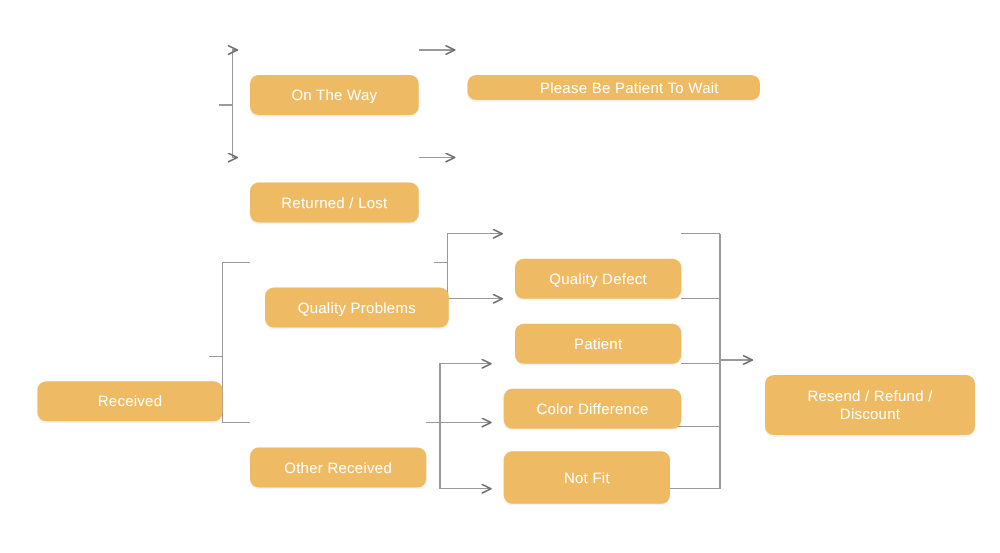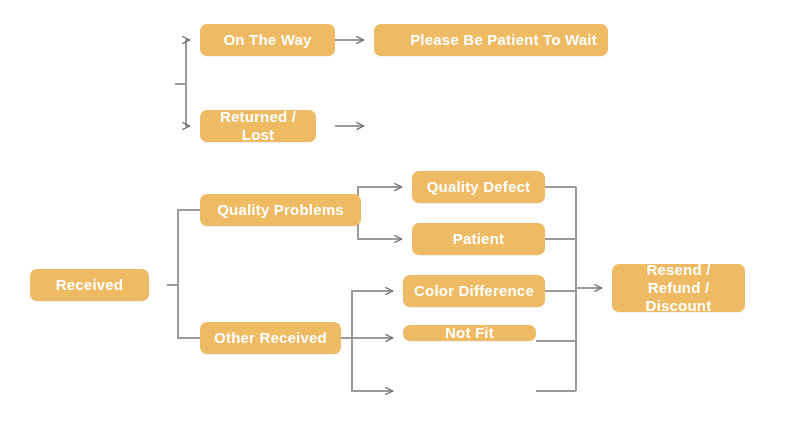--- a/index.html
+++ b/index.html
@@ -28,26 +28,27 @@
   .node {
     position: absolute;
     box-sizing: border-box;
     background: #eebb64;
     border-radius: 7px;
     color: #ffffff;
     display: flex;
     align-items: center;
     justify-content: center;
     text-align: center;
-    font-size: 15px;
-    font-weight: 700;
+    font-size: 12px;
+    font-weight: 400;
     letter-spacing: 0.2px;
     line-height: 1.18;
     padding: 0 8px;
     box-shadow: 0 1px 1px rgba(0,0,0,0.06);
+    margin-top: 36px;
   }
   .node-label {
     display: block;
     white-space: pre-line;
   }
 </style>
 </head>
 <body>
 
 <div id="diagram-root">
@@ -90,56 +91,56 @@
       <path d="M 576,187 L 576,391"></path>
       <path d="M 576,288 L 602,288" marker-end="url(#arrowhead)"></path>
     </g>
   </svg>
 
 
   <div class="node" style="left:200px; top:24px;  width:135px; height:32px;">
     <span class="node-label">On The Way</span>
   </div>
 
-  <div class="node" style="left:374px; top:24px;  width:234px; height:32px;padding-left:33px;">
+  <div class="node" style="left:374px; top:24px;  width:234px; height:20px;padding-left:33px;">
     <span class="node-label">Please Be Patient To Wait</span>
   </div>
 
-  <div class="node" style="left:200px; top:110px; width:116px; height:32px;">
+  <div class="node" style="left:200px; top:110px; width:135px; height:32px;">
     <span class="node-label">Returned / Lost</span>
   </div>
 
 
-  <div class="node" style="left:30px;  top:269px; width:119px; height:32px;">
+  <div class="node" style="left:30px;  top:269px; width:148px; height:32px;">
     <span class="node-label">Received</span>
   </div>
 
-  <div class="node" style="left:200px; top:194px; width:161px; height:32px;">
+  <div class="node" style="left:212px; top:194px; width:147px; height:32px;">
     <span class="node-label">Quality Problems</span>
   </div>
 
   <div class="node" style="left:200px; top:322px; width:141px; height:32px;">
     <span class="node-label">Other Received</span>
   </div>
 
   <div class="node" style="left:412px; top:171px; width:133px; height:32px;">
     <span class="node-label">Quality Defect</span>
   </div>
 
   <div class="node" style="left:412px; top:223px; width:133px; height:32px;">
     <span class="node-label">Patient</span>
   </div>
 
   <div class="node" style="left:403px; top:275px; width:142px; height:32px;text-align:center;">
     <span class="node-label">Color Difference</span>
   </div>
 
-  <div class="node" style="left:403px; top:325px; width:133px; height:16px;">
+  <div class="node" style="left:403px; top:325px; width:133px; height:42px;">
     <span class="node-label">Not Fit</span>
   </div>
 
 
-  <div class="node" style="left:612px; top:264px; width:133px; height:48px;">
+  <div class="node" style="left:612px; top:264px; width:168px; height:48px;">
     <span class="node-label">Resend / Refund /
 Discount</span>
   </div>
 
 </div>
 
 </body></html>

